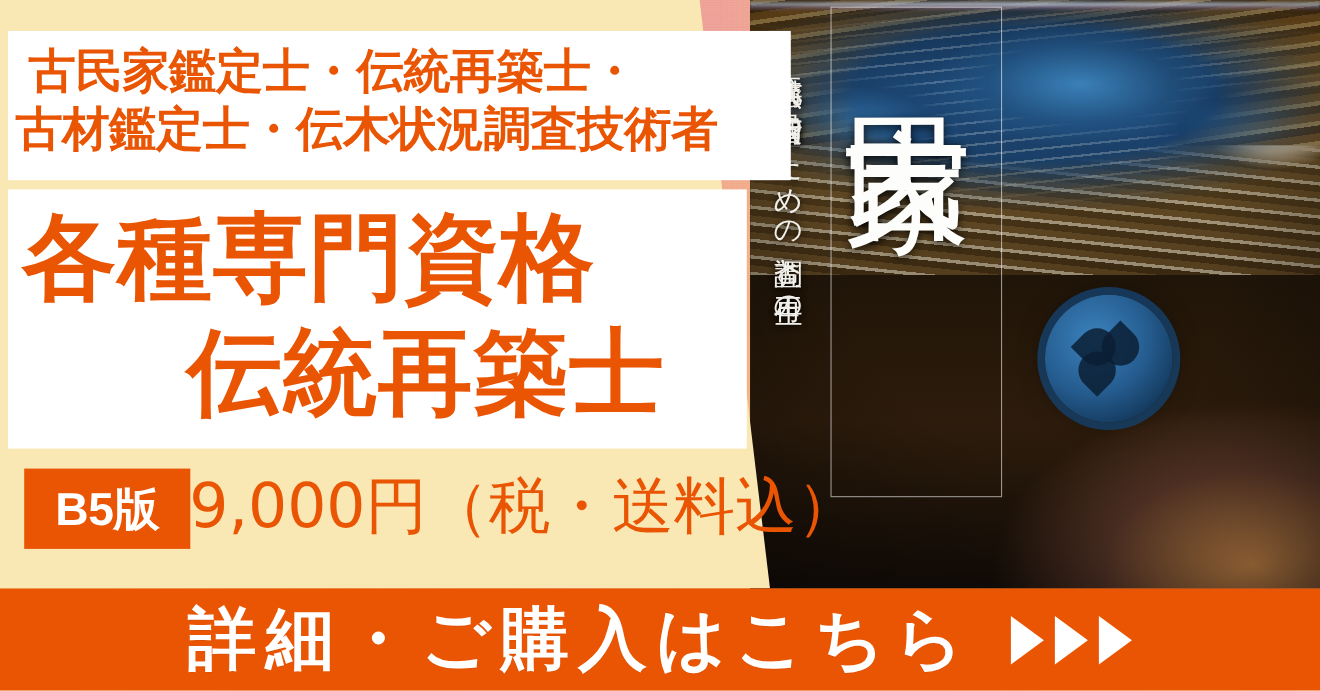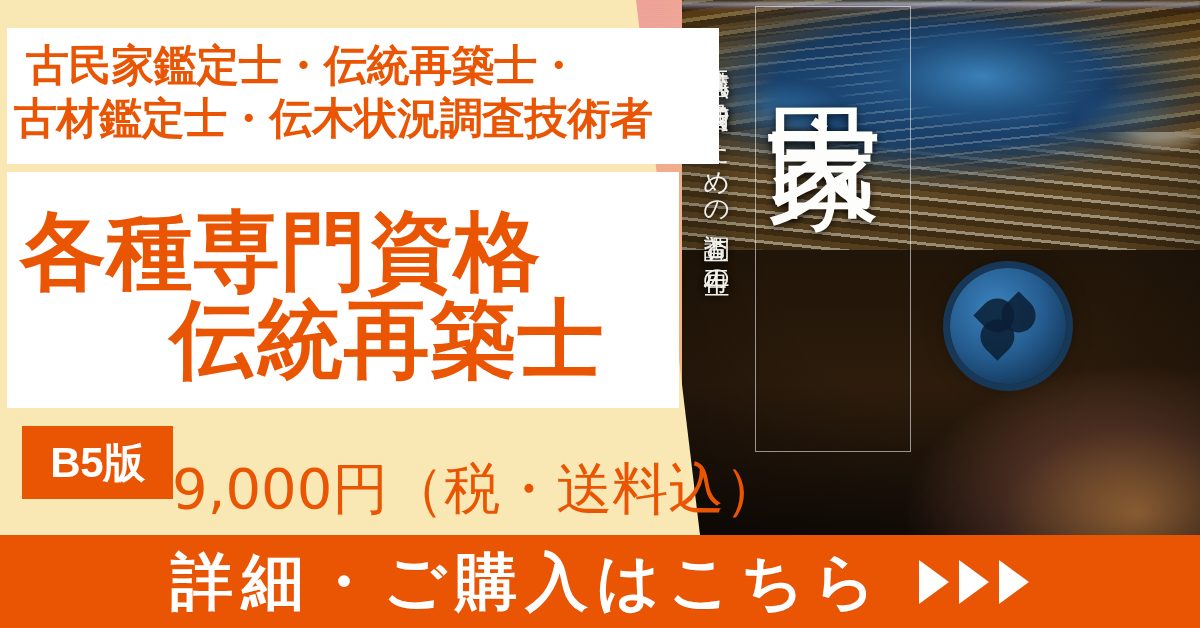--- a/index.html
+++ b/index.html
@@ -147,37 +147,36 @@
     position:absolute;left:14px;
     color:#ea5504;font-weight:700;font-size:43px;line-height:1;
     letter-spacing:-0.01em;white-space:nowrap;
   }
   .line-a{top:44px;margin-left:12px;}
   .line-b{top:97px;text-align:center;}
 
   .big-a,.big-b{
     position:absolute;color:#ea5504;font-weight:700;line-height:1;white-space:nowrap;
   }
-  .big-a{left:20px;top:208px;font-size:86px;letter-spacing:.01em;}
+  .big-a{left:20px;top:192px;font-size:86px;letter-spacing:.01em;}
   .big-b{left:170px;top:296px;font-size:86px;letter-spacing:.01em;}
 
   
   .badge{
     position:absolute;left:22px;top:426px;width:151px;height:73px;
     background:#ea5504;
     display:flex;align-items:center;justify-content:center;
   }
   .badge span{
     color:#ffffff;font-weight:700;font-size:42px;line-height:1;letter-spacing:-0.01em;
   }
   .price{
     position:absolute;left:172px;top:433px;
     color:#ea5504;font-size:56px;line-height:1;font-weight:400;white-space:nowrap;
     font-family:"DejaVu Sans","Liberation Sans",sans-serif;
-    margin-top:28px;
   }
 
   
   .cta{
     position:absolute;left:0;bottom:0;width:1200px;height:93px;
     background:#ea5504;
     display:flex;align-items:center;justify-content:center;gap:30px;
   }
   .cta-text{
     color:#ffffff;font-weight:700;font-size:62px;line-height:1;

